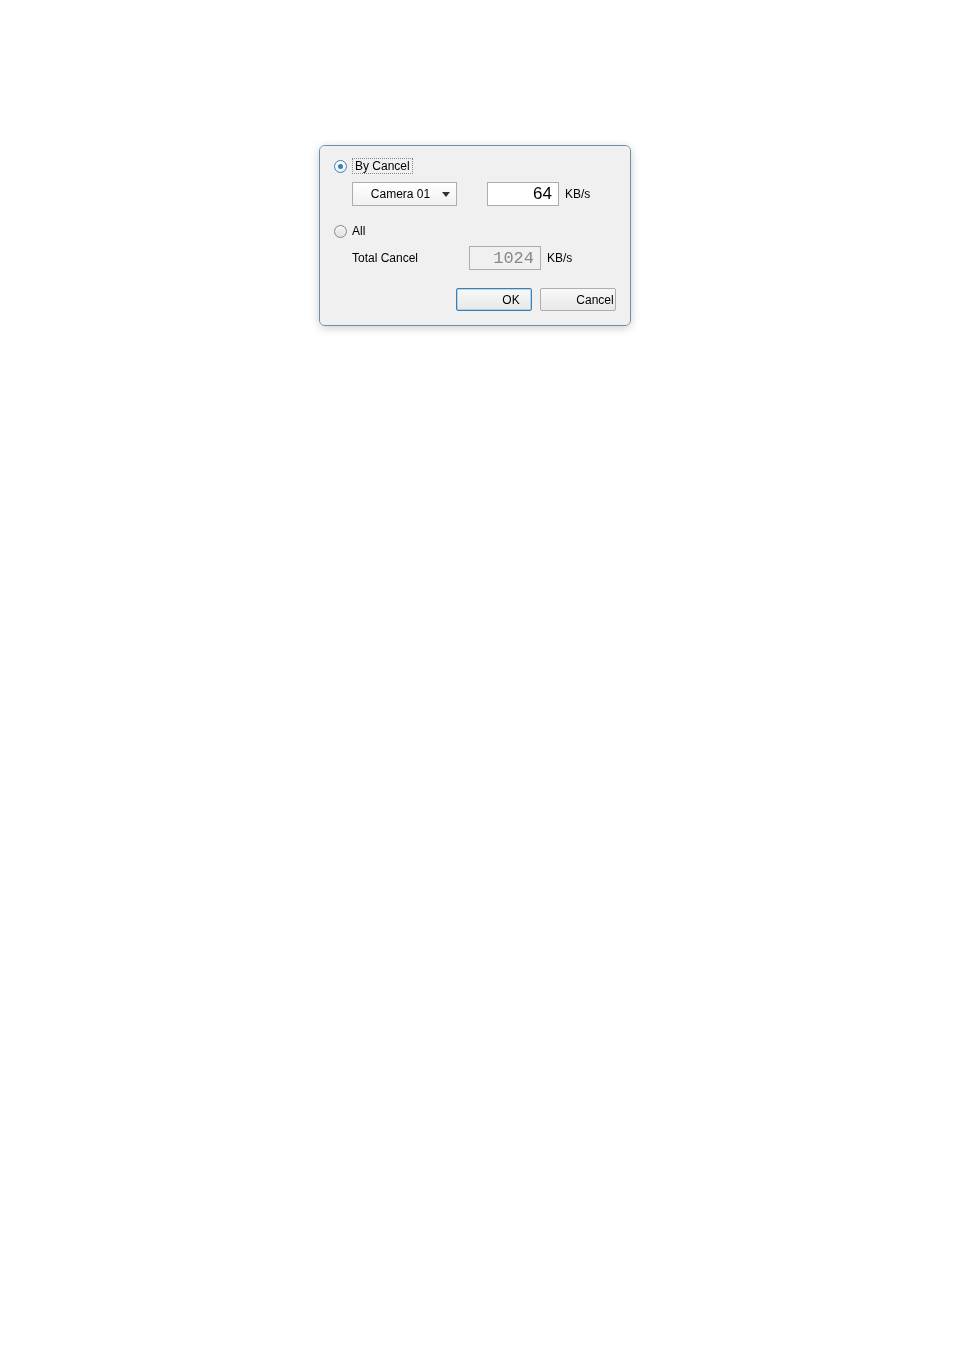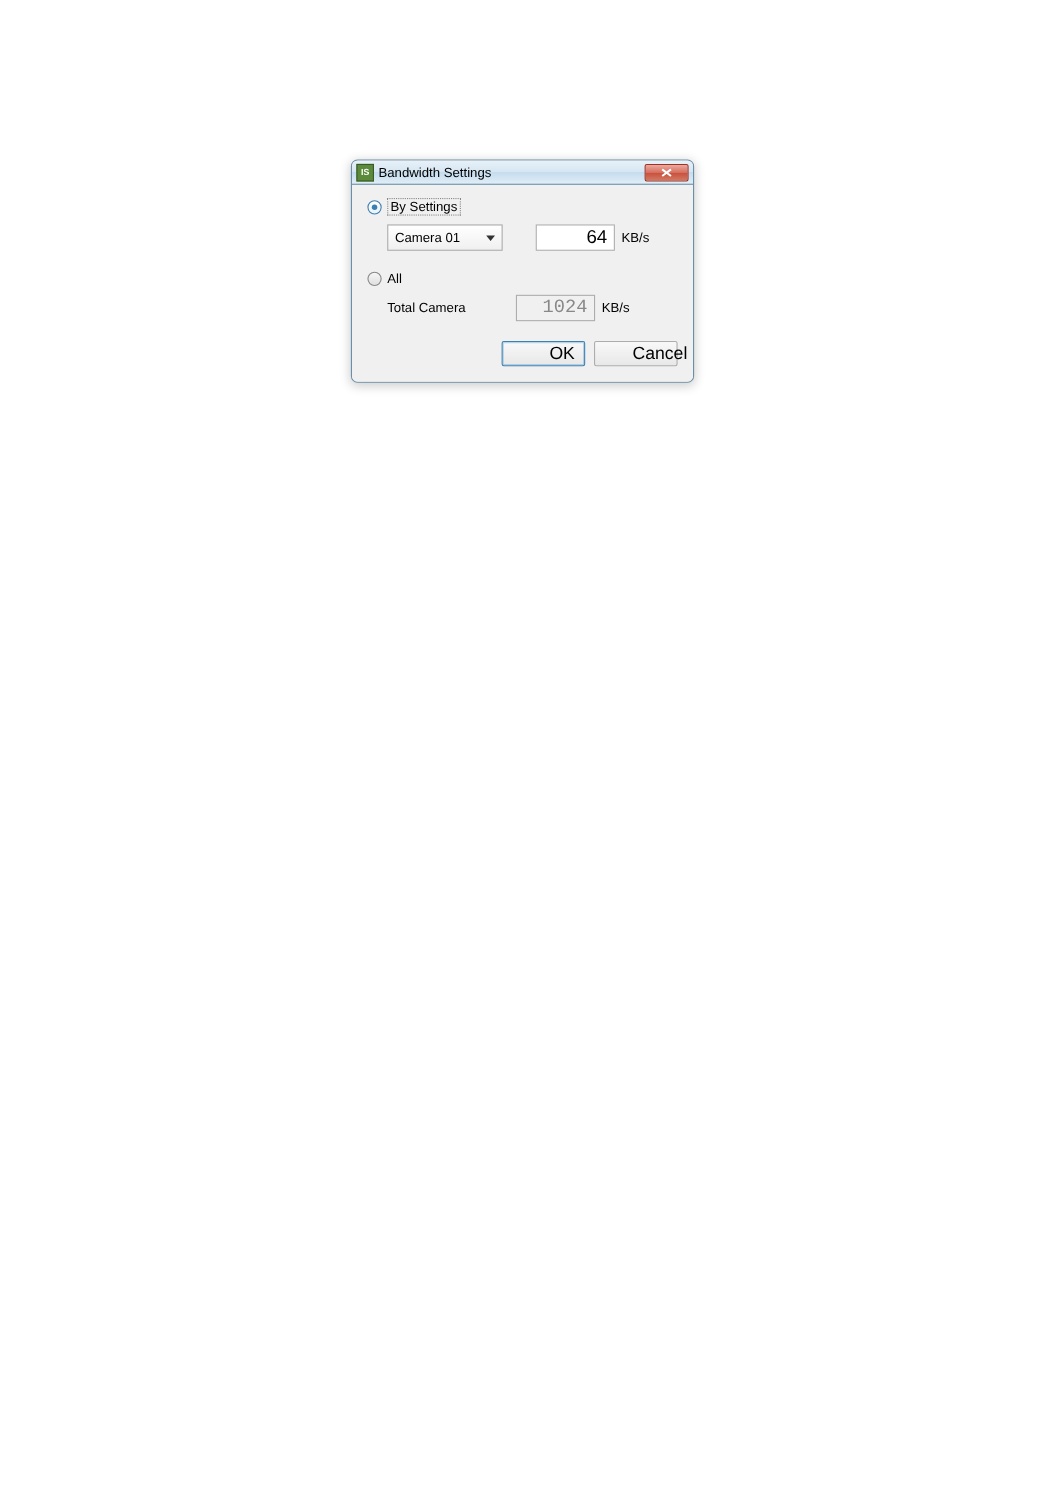--- a/index.html
+++ b/index.html
@@ -121,20 +121,21 @@
     .dropdown {
       width: 105px;
       height: 24px;
       background: linear-gradient(to bottom, #ffffff, #f0f0f0);
       border: 1px solid #adadad;
       display: flex;
       align-items: center;
       padding: 0 6px;
       cursor: pointer;
       position: relative;
+      text-align: center;
     }
     .dropdown-text {
       flex: 1;
       color: #000;
     }
     .dropdown-arrow {
       width: 0;
       height: 0;
       border-left: 4px solid transparent;
       border-right: 4px solid transparent;
@@ -176,68 +177,59 @@
       justify-content: flex-end;
       gap: 8px;
       padding-top: 4px;
     }
     .btn {
       width: 76px;
       height: 23px;
       border: 1px solid #adadad;
       background: linear-gradient(to bottom, #f8f8f8, #e8e8e8);
       font-family: inherit;
-      font-size: 16px;
+      font-size: 12px;
       cursor: pointer;
       border-radius: 2px;
       padding-left: 34px;
     }
     .btn.primary {
       border: 1px solid #3c7fb1;
       box-shadow: inset 0 0 0 1px rgba(120,180,220,0.5);
     }
   </style>
 </head>
 <body>
 
 <div class="dialog">
-  <div class="titlebar">
-    <div class="titlebar-icon">IS</div>
-    <div class="titlebar-text">Bandwidth Settings</div>
-    <div class="close-btn">
-      <svg viewBox="0 0 10 8">
-        <path d="M1 1 L9 7 M9 1 L1 7"></path>
-      </svg>
-    </div>
-  </div>
   <div class="dialog-body">
 
     <div class="radio-row">
       <div class="radio-outer selected">
         <div class="radio-inner"></div>
       </div>
-      <span class="radio-label focused-label">By Settings</span>
+      <span class="radio-label focused-label">By Cancel</span>
     </div>
 
     <div class="section-indent">
       <div class="dropdown">
         <span class="dropdown-text">Camera 01</span>
         <div class="dropdown-arrow"></div>
       </div>
       <input class="value-input" type="text" value="64" style="">
       <span class="unit-label">KB/s</span>
     </div>
 
     <div class="radio-row" style="margin-top: 14px;">
       <div class="radio-outer"></div>
       <span class="radio-label">All</span>
     </div>
 
     <div class="total-row">
-      <span class="total-label">Total Camera</span>
+      <span class="total-label">Total Cancel</span>
       <input class="value-input disabled" type="text" disabled="" style="margin-left: 0px;" value="1024">
       <span class="unit-label">KB/s</span>
     </div>
 
     <div class="button-row">
       <button class="btn primary">OK</button>
       <button class="btn">Cancel</button>
     </div>
 
   </div>

